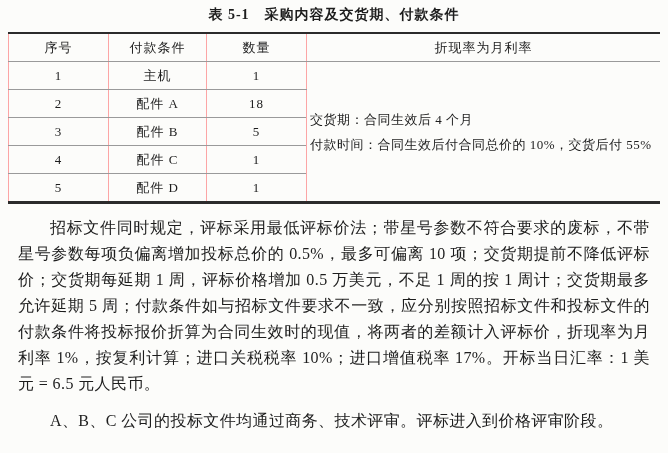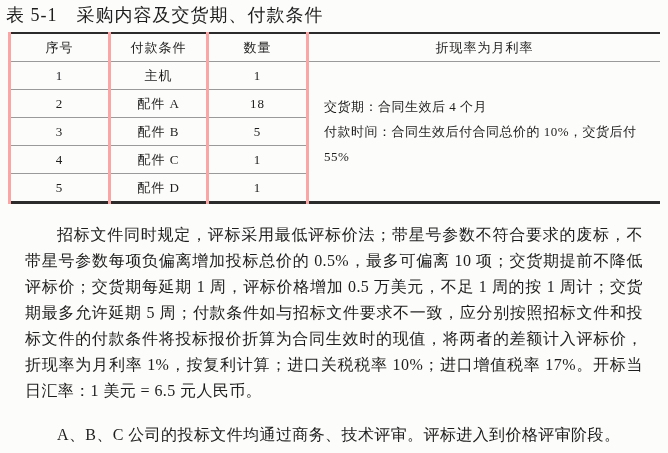--- a/index.html
+++ b/index.html
@@ -14,64 +14,64 @@
     font-family: "Liberation Serif", "DejaVu Serif", serif;
     overflow: hidden;
   }
   .page {
     box-sizing: border-box;
     width: 668px;
     height: 453px;
     padding: 5px 6px 0 6px;
   }
   .doc-title {
-    text-align: left;
-    font-weight: normal;
-    font-size: 18px;
+    text-align: center;
+    font-weight: bold;
+    font-size: 14px;
     line-height: 20px;
     letter-spacing: 1px;
   }
   table.proc-table {
     border-collapse: collapse;
     table-layout: fixed;
     width: 652px;
     margin: 7px 0 0 2px;
     border-top: 2px solid #2b2b2b;
     border-bottom: 3px solid #2b2b2b;
   }
   .proc-table col.c-no   { width: 100px; }
   .proc-table col.c-item { width: 98px; }
   .proc-table col.c-qty  { width: 100px; }
   .proc-table th, .proc-table td {
-    border-left: 3px solid #fca5a5;
+    border-left: 1px solid #fca5a5;
     border-bottom: 1px solid #9a9a9a;
     font-weight: normal;
     font-size: 13px;
     text-align: center;
     vertical-align: middle;
     height: 27px;
     padding: 0;
     letter-spacing: 1px;
   }
   .proc-table th { height: 27px; }
   .proc-table td.cond-cell {
     text-align: left;
-    padding: 0 6px 0 15px;
+    padding: 0 6px 0 3px;
     letter-spacing: 0.5px;
   }
   .cond-line {
     line-height: 25px;
     font-size: 13px;
   }
   .body-text {
     margin-top: 9px;
     padding: 0 1px;
   }
   .body-text p {
-    margin: 18px;
+    margin: 11px;
     font-size: 16px;
     line-height: 26px;
     text-indent: 2em;
     text-align: justify;
     letter-spacing: 0.4px;
   }
 </style>
 </head>
 <body>
 

